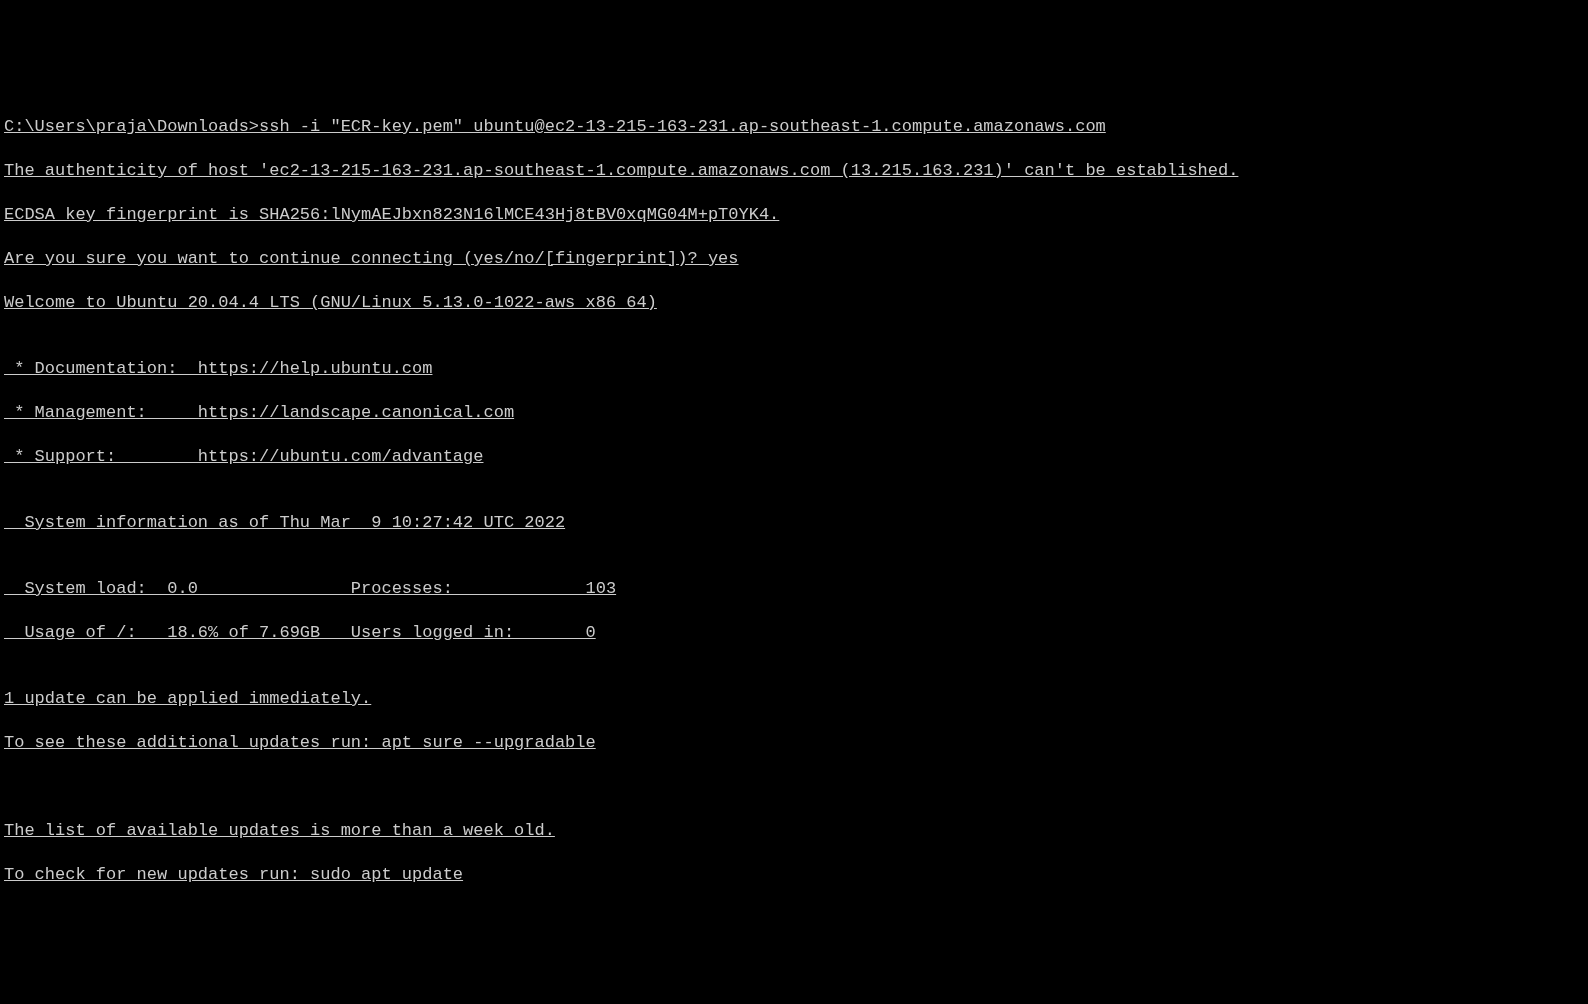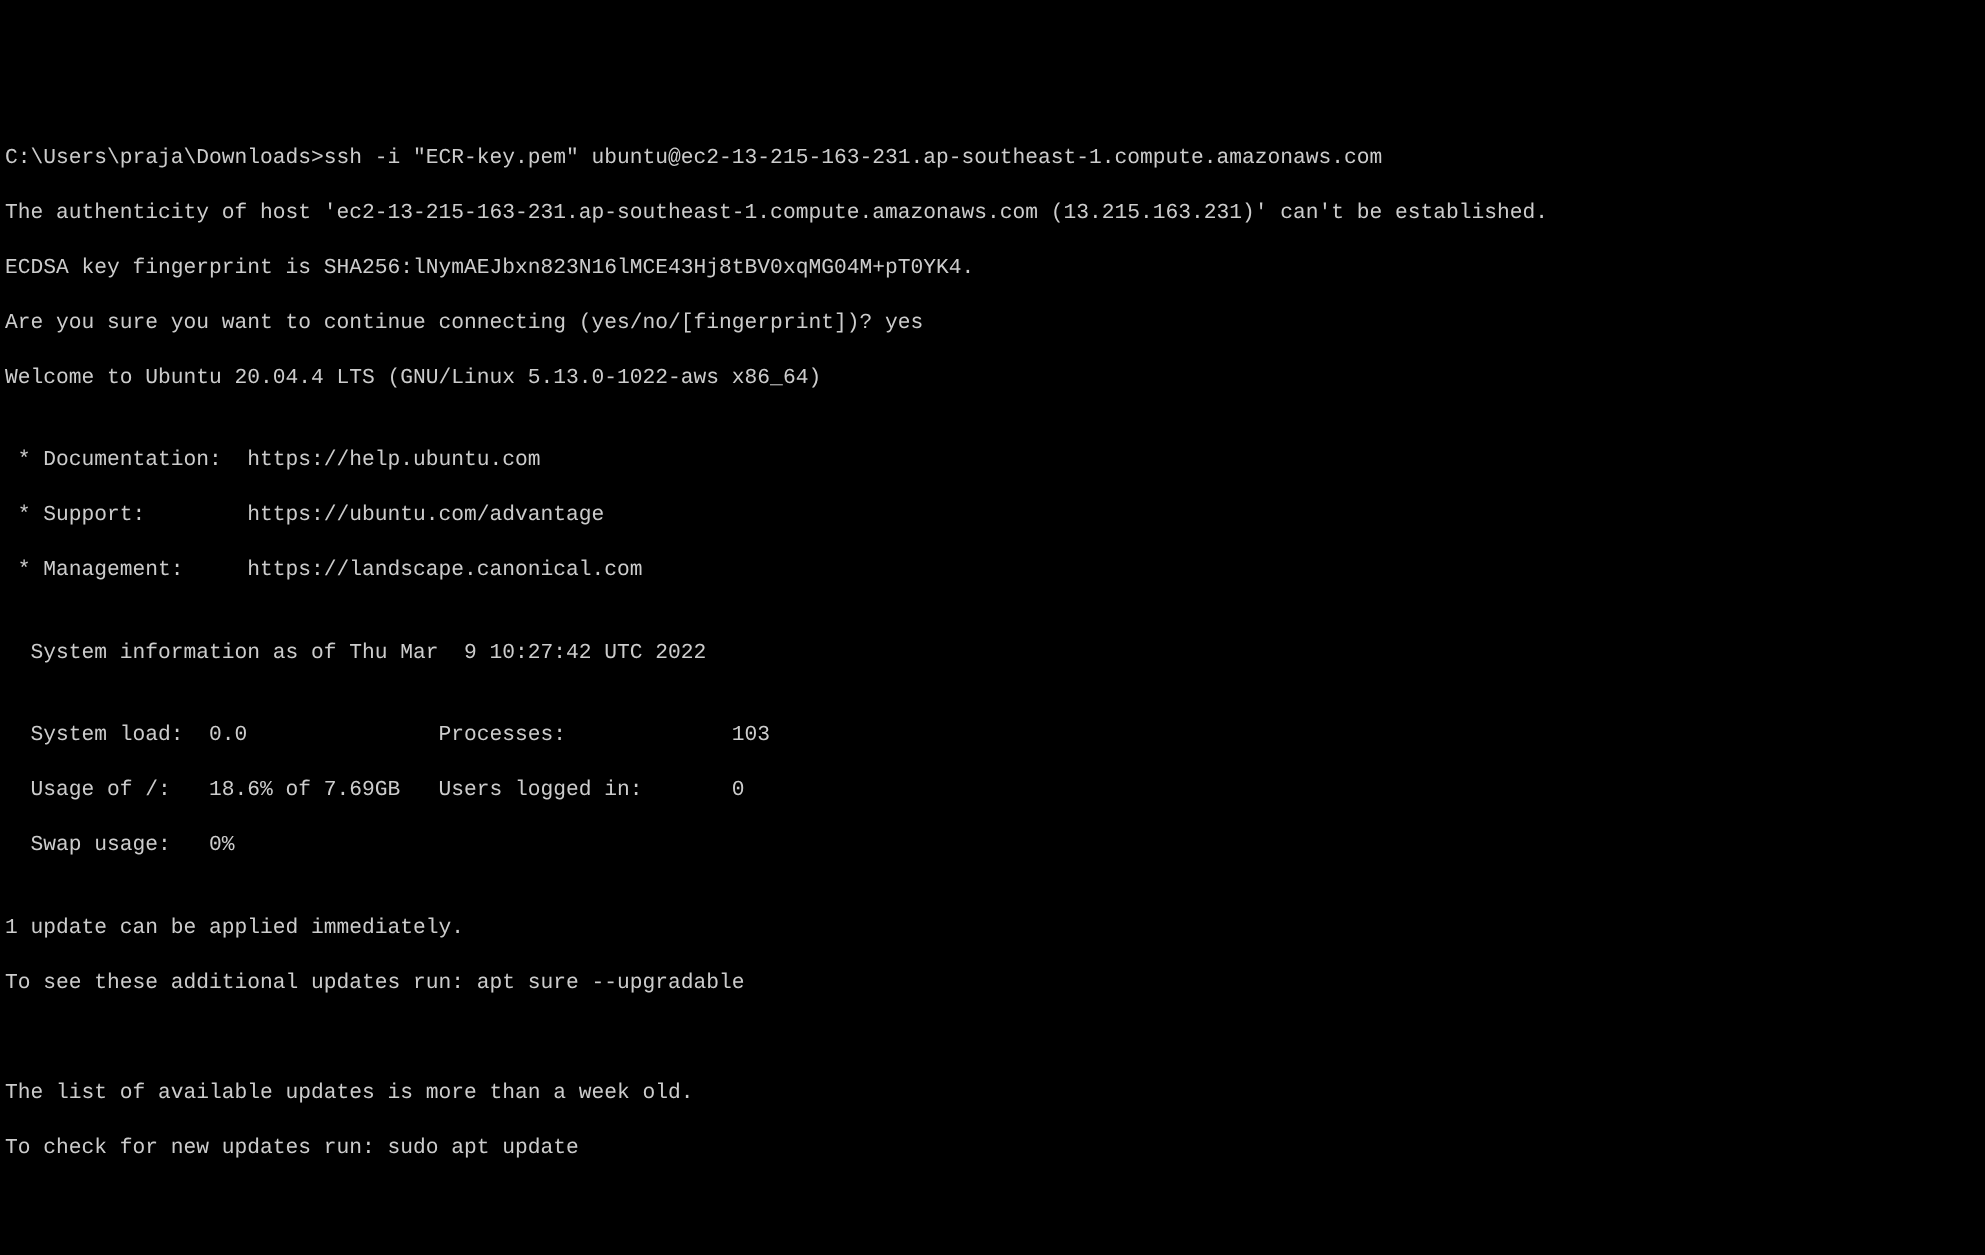--- a/index.html
+++ b/index.html
@@ -8,43 +8,42 @@
       color: #ccc;
       font-family: Consolas, "Courier New", monospace;
       font-size: 17px;
       line-height: 22px;
       padding: 6px 4px;
       width: 1588px;
       height: 1004px;
       overflow: hidden;
       white-space: pre;
     }
-    .line { white-space: pre; }
+    .line { white-space: pre; text-decoration: underline; }
   </style>
 </head>
 <body>
 
 
 
 <div>
 <div class="line">C:\Users\praja\Downloads&gt;ssh -i "ECR-key.pem" ubuntu@ec2-13-215-163-231.ap-southeast-1.compute.amazonaws.com</div>
 <div class="line">The authenticity of host 'ec2-13-215-163-231.ap-southeast-1.compute.amazonaws.com (13.215.163.231)' can't be established.</div>
 <div class="line">ECDSA key fingerprint is SHA256:lNymAEJbxn823N16lMCE43Hj8tBV0xqMG04M+pT0YK4.</div>
 <div class="line">Are you sure you want to continue connecting (yes/no/[fingerprint])? yes</div>
 <div class="line">Welcome to Ubuntu 20.04.4 LTS (GNU/Linux 5.13.0-1022-aws x86_64)</div>
 <div class="line"></div>
 <div class="line"> * Documentation:  https://help.ubuntu.com</div>
+<div class="line"> * Management:     https://landscape.canonical.com</div>
 <div class="line"> * Support:        https://ubuntu.com/advantage</div>
-<div class="line"> * Management:     https://landscape.canonical.com</div>
 <div class="line"></div>
 <div class="line">  System information as of Thu Mar  9 10:27:42 UTC 2022</div>
 <div class="line"></div>
 <div class="line">  System load:  0.0               Processes:             103</div>
 <div class="line">  Usage of /:   18.6% of 7.69GB   Users logged in:       0</div>
-<div class="line">  Swap usage:   0%</div>
 <div class="line"></div>
 <div class="line">1 update can be applied immediately.</div>
 <div class="line">To see these additional updates run: apt sure --upgradable</div>
 <div class="line"></div>
 <div class="line"></div>
 <div class="line">The list of available updates is more than a week old.</div>
 <div class="line">To check for new updates run: sudo apt update</div>
 <div class="line"></div>
 <div class="line"></div>
 

